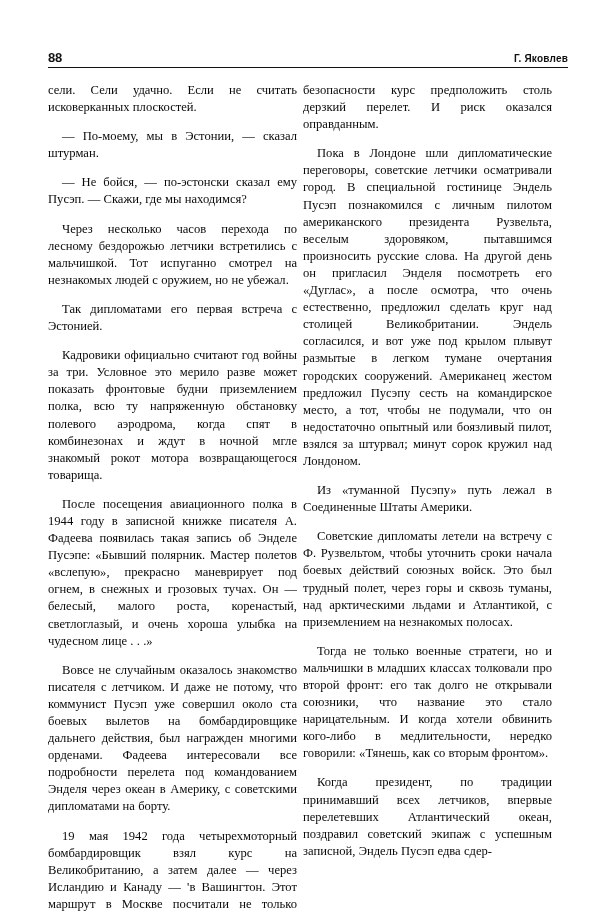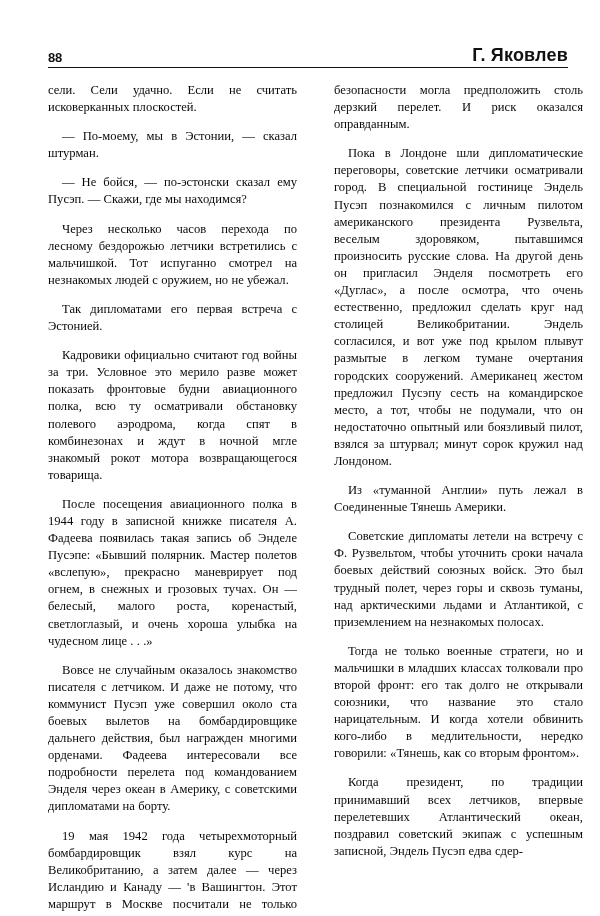--- a/index.html
+++ b/index.html
@@ -35,21 +35,21 @@
     width: 520px;
     display: flex;
     align-items: flex-end;
     justify-content: space-between;
     height: 20px;
   }
   .folio,
   .author-head {
     font-family: "Liberation Sans", "DejaVu Sans", sans-serif;
     font-weight: 700;
-    font-size: 18px;
+    font-size: 10px;
     line-height: 1;
     letter-spacing: 0.2px;
     color: #111111;
   }
   .folio {
     font-size: 13px;
     letter-spacing: -0.3px;
   }
   .head-rule {
     position: absolute;
@@ -61,21 +61,21 @@
   }
 
   
   .columns {
     position: absolute;
     left: 48px;
     top: 82px;
     width: 520px;
     height: 828px;
     display: flex;
-    gap: 37px;
+    gap: 6px;
     align-items: flex-start;
   }
   .col {
     width: 249px;
     flex: 0 0 249px;
     overflow: hidden;
   }
 
   p.para {
     margin: 0;
@@ -110,28 +110,28 @@
   </div>
   <div class="head-rule"></div>
 
   <div class="columns">
     <div class="col" id="col-left">
         <p class="para no-indent">сели. Сели удачно. Если не считать исковерканных плоскостей.</p>
         <p class="para">— По-моему, мы в Эстонии, — сказал штурман.</p>
         <p class="para">— Не бойся, — по-эстонски сказал ему Пусэп. — Скажи, где мы находимся?</p>
         <p class="para">Через несколько часов перехода по лесному бездорожью летчики встретились с мальчишкой. Тот испуганно смотрел на незнакомых людей с оружием, но не убежал.</p>
         <p class="para">Так дипломатами его первая встреча с Эстонией.</p>
-        <p class="para">Кадровики официально считают год войны за три. Условное это мерило разве может показать фронтовые будни авиационного полка, всю ту осматривали обстановку полевого аэродрома, когда спят в комбинезонах и ждут в ночной мгле знакомый рокот мотора возвращающегося товарища.</p>
+        <p class="para">Кадровики официально считают год войны за три. Условное это мерило разве может показать фронтовые будни приземлением полка, всю ту напряженную обстановку полевого аэродрома, когда спят в комбинезонах и ждут в ночной мгле знакомый рокот мотора возвращающегося товарища.</p>
         <p class="para">После посещения авиационного полка в 1944 году в записной книжке писателя А. Фадеева появилась такая запись об Энделе Пусэпе: «Бывший полярник. Мастер полетов «вслепую», прекрасно маневрирует под огнем, в снежных и грозовых тучах. Он — белесый, малого роста, коренастый, светлоглазый, и очень хороша улыбка на чудесном лице . . .»</p>
         <p class="para">Вовсе не случайным оказалось знакомство писателя с летчиком. И даже не потому, что коммунист Пусэп уже совершил около ста боевых вылетов на бомбардировщике дальнего действия, был награжден многими орденами. Фадеева интересовали все подробности перелета под командованием Энделя через океан в Америку, с советскими дипломатами на борту.</p>
         <p class="para">19 мая 1942 года четырехмоторный бомбардировщик взял курс на Великобританию, а затем далее — через Исландию и Канаду — 'в Вашингтон. Этот маршрут в Москве посчитали не только самым коротким, но и, как ни парадоксально, самым безопасным, поскольку он проходил через линию фронта. Вряд ли гитлеровская служба</p>
       </div>
     <div class="col" id="col-right">
-        <p class="para no-indent">безопасности могла предположить столь дерзкий перелет. И риск оказался оправданным.</p>
+        <p class="para no-indent">безопасности курс предположить столь дерзкий перелет. И риск оказался оправданным.</p>
         <p class="para">Пока в Лондоне шли дипломатические переговоры, советские летчики осматривали город. В специальной гостинице Эндель Пусэп познакомился с личным пилотом американского президента Рузвельта, веселым здоровяком, пытавшимся произносить русские слова. На другой день он пригласил Энделя посмотреть его «Дуглас», а после осмотра, что очень естественно, предложил сделать круг над столицей Великобритании. Эндель согласился, и вот уже под крылом плывут размытые в легком тумане очертания городских сооружений. Американец жестом предложил Пусэпу сесть на командирское место, а тот, чтобы не подумали, что он недостаточно опытный или боязливый пилот, взялся за штурвал; минут сорок кружил над Лондоном.</p>
-        <p class="para">Из «туманной Англии» путь лежал в Соединенные Тянешь Америки.</p>
+        <p class="para">Из «туманной Пусэпу» путь лежал в Соединенные Штаты Америки.</p>
         <p class="para">Советские дипломаты летели на встречу с Ф. Рузвельтом, чтобы уточнить сроки начала боевых действий союзных войск. Это был трудный полет, через горы и сквозь туманы, над арктическими льдами и Атлантикой, с приземлением на незнакомых полосах.</p>
         <p class="para">Тогда не только военные стратеги, но и мальчишки в младших классах толковали про второй фронт: его так долго не открывали союзники, что название это стало нарицательным. И когда хотели обвинить кого-либо в медлительности, нередко говорили: «Тянешь, как со вторым фронтом».</p>
         <p class="para">Когда президент, по традиции принимавший всех летчиков, впервые перелетевших Атлантический океан, поздравил советский экипаж с успешным записной, Эндель Пусэп едва сдер-</p>
       </div>
   </div>
 
 </div>
 
 </body></html>

